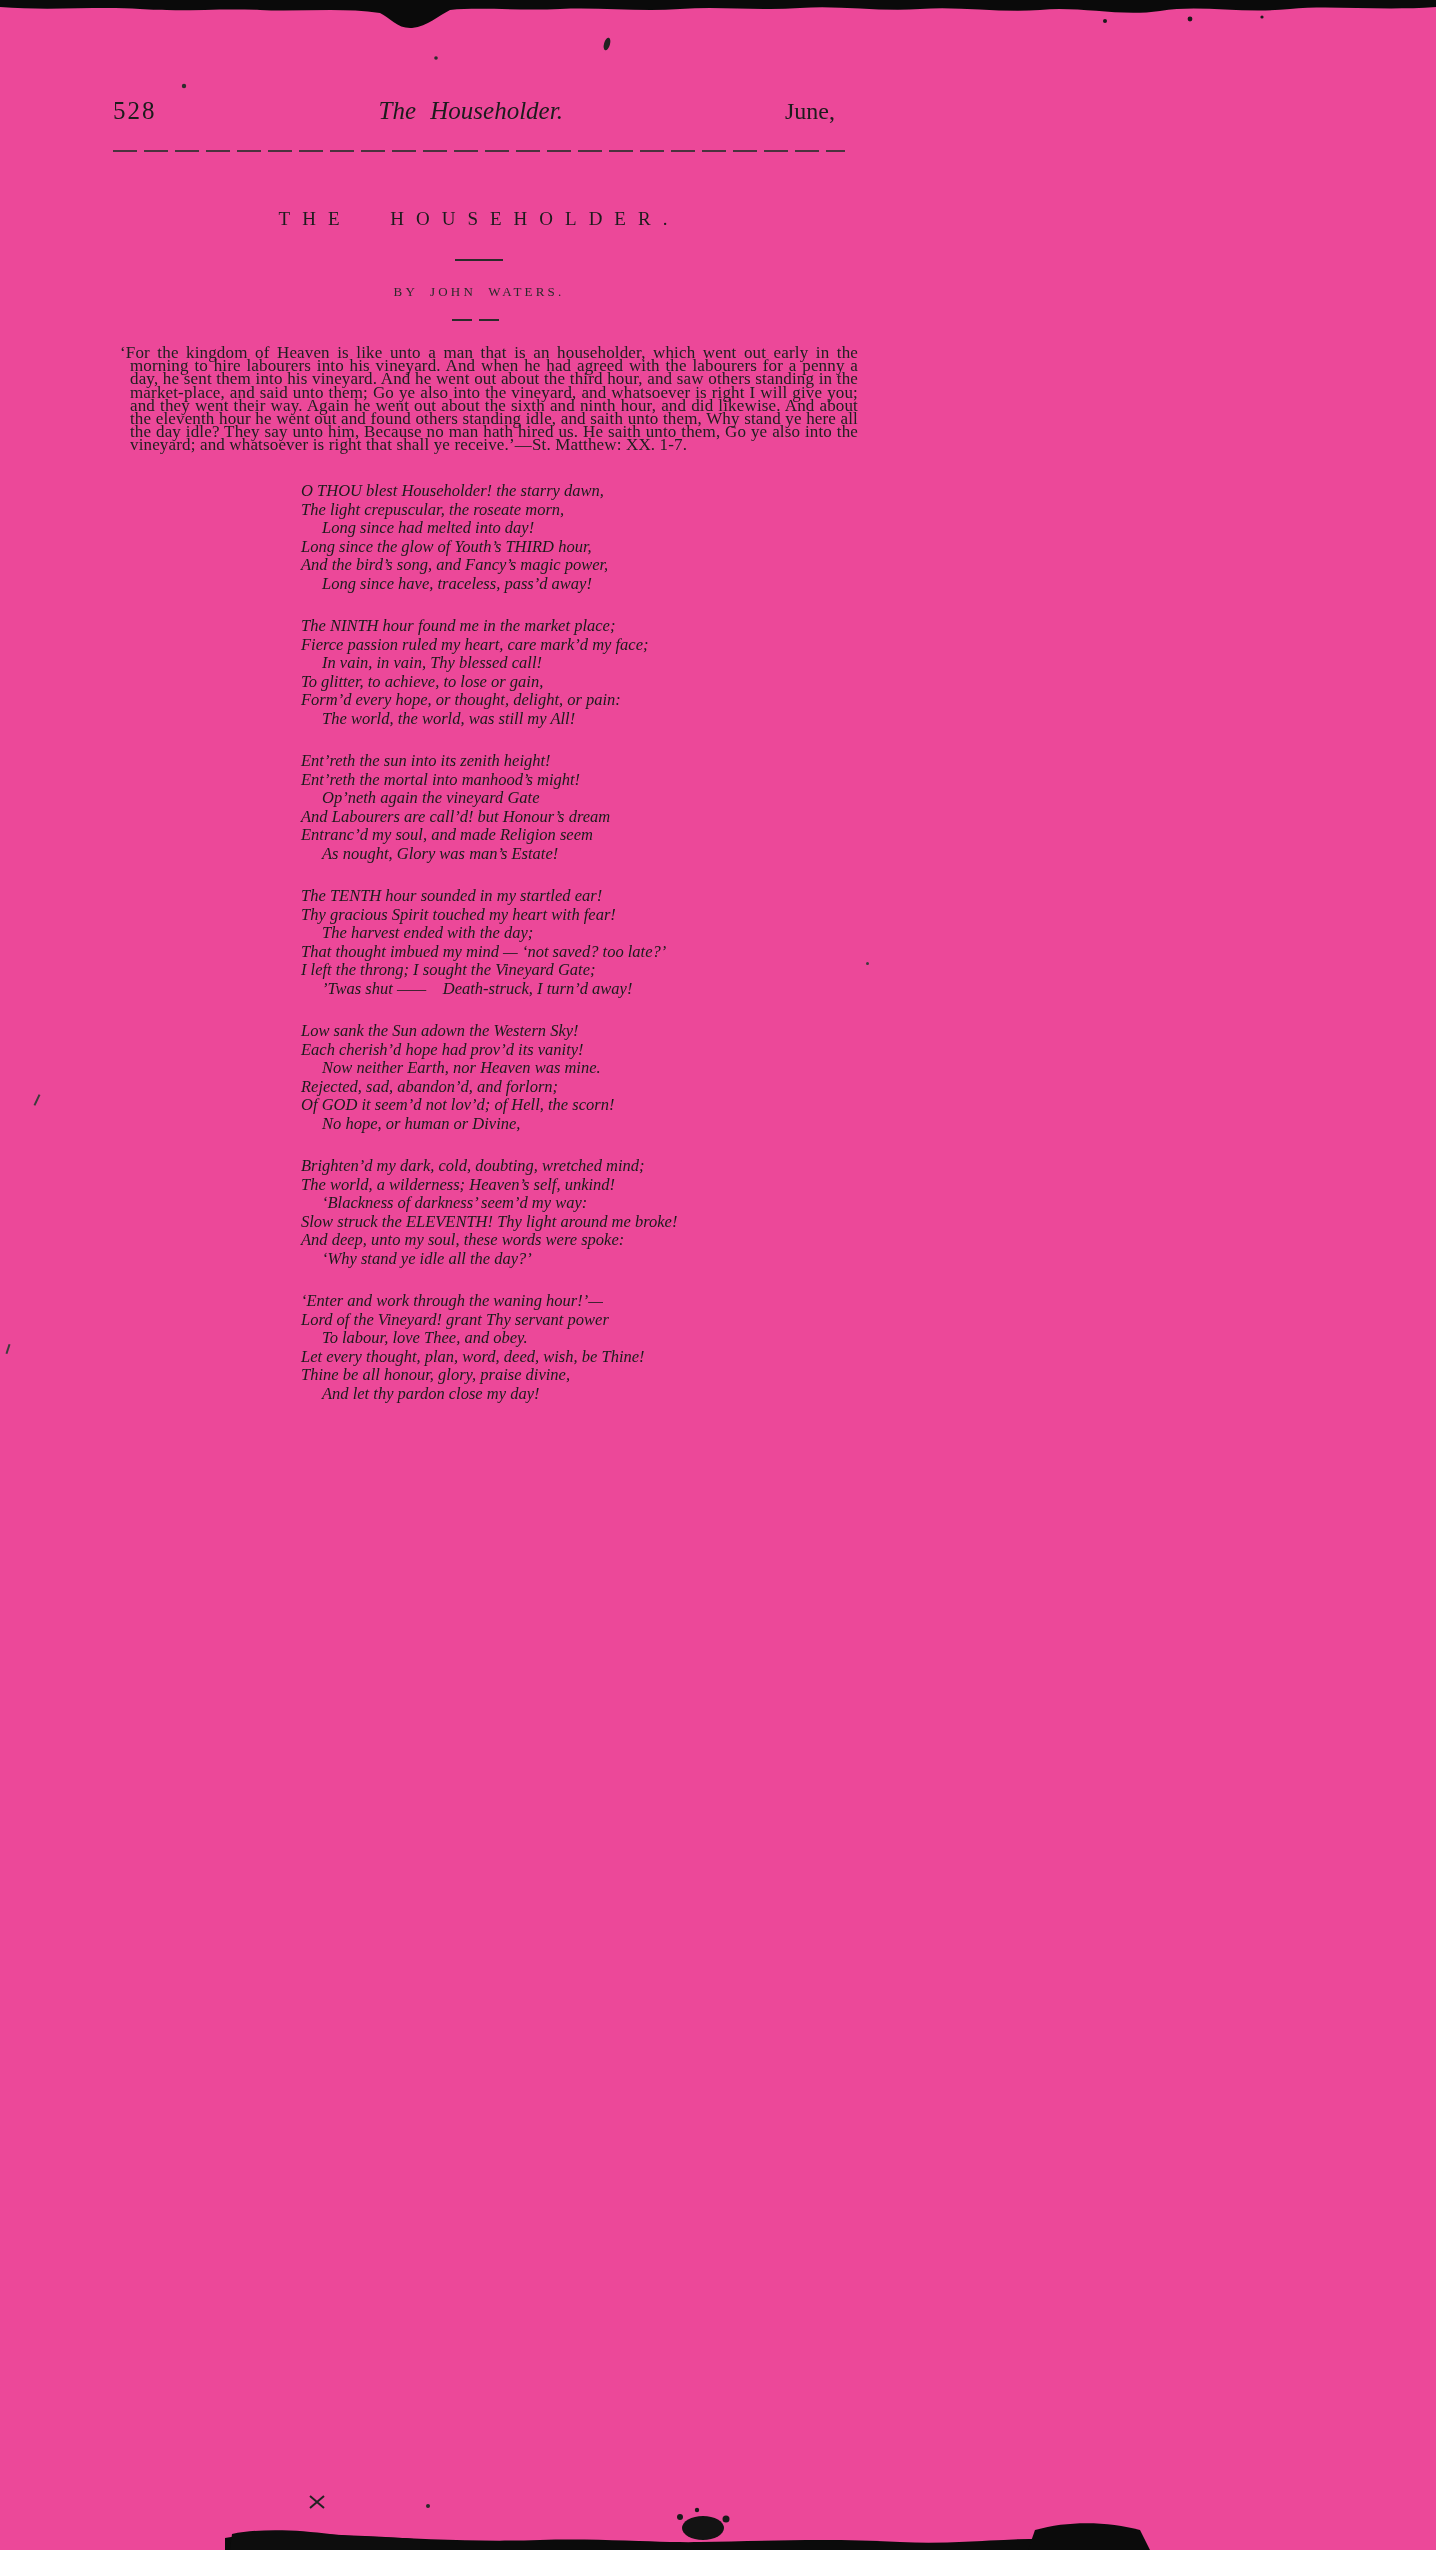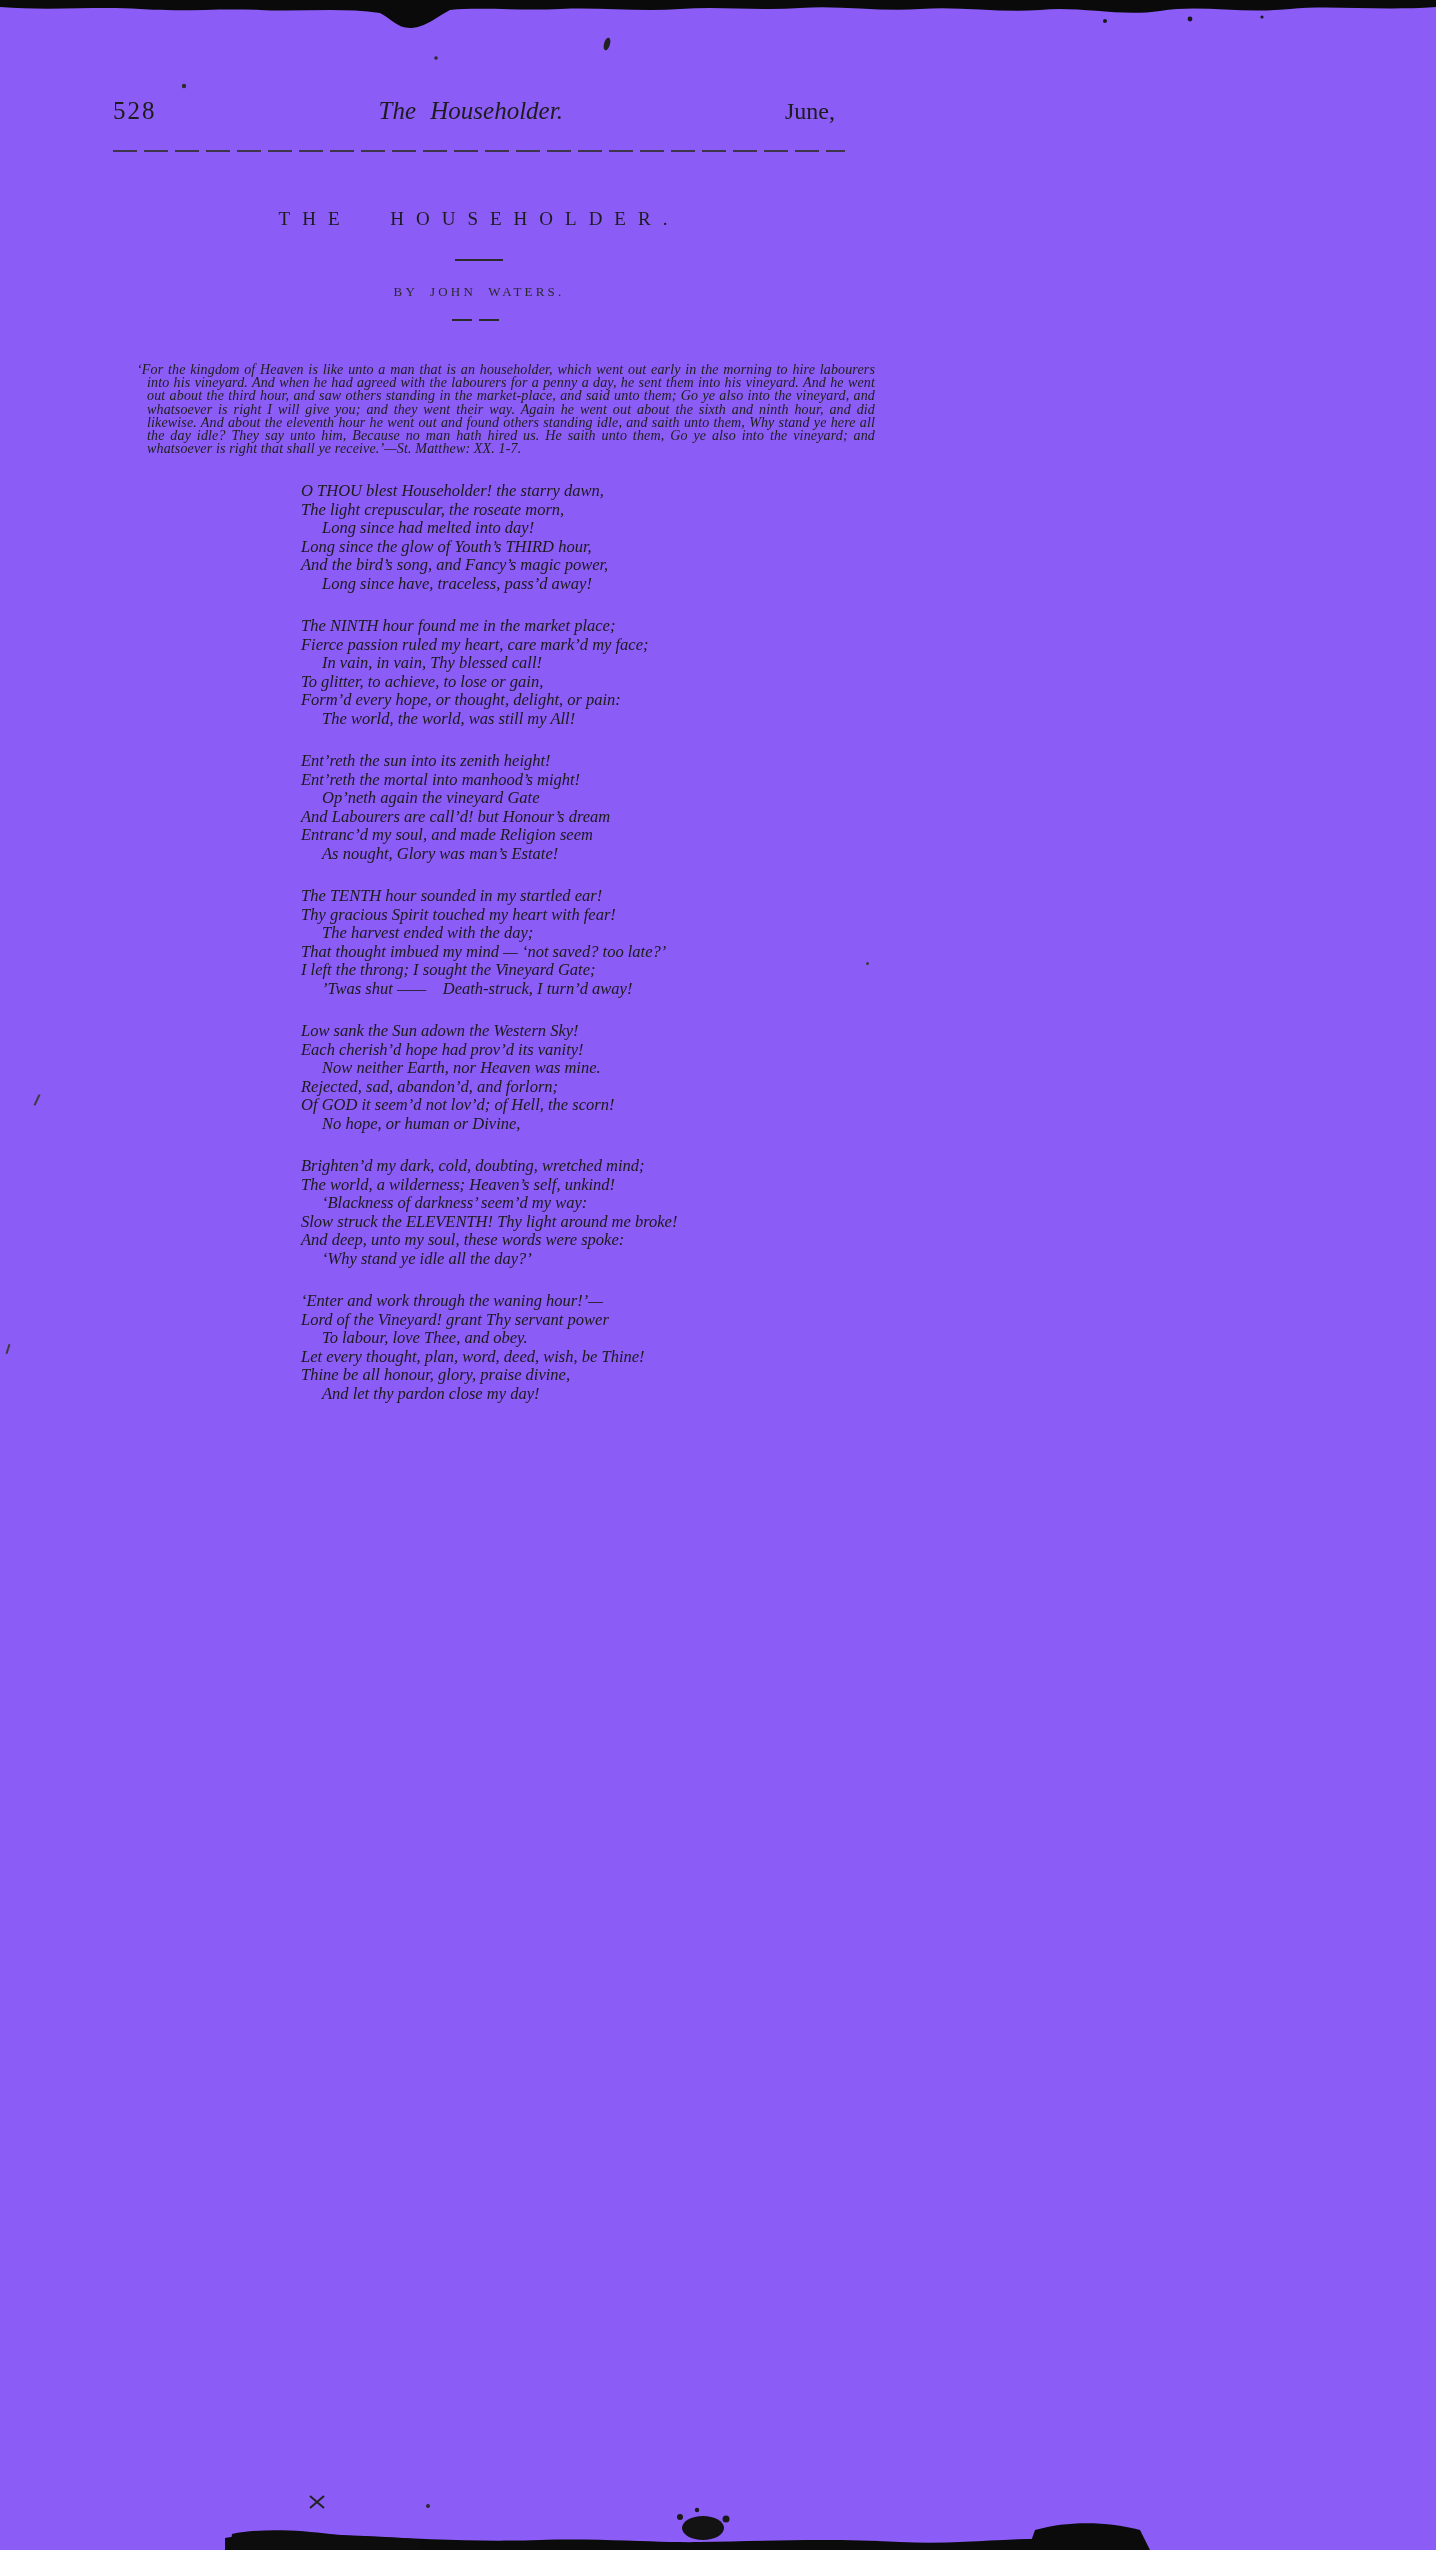--- a/index.html
+++ b/index.html
@@ -1,20 +1,20 @@
 <!DOCTYPE html>
 <html><head>
 <meta charset="utf-8">
 <style>
   html, body { margin: 0; padding: 0; background: #ffffff; }
   .page {
     position: relative;
     width: 1436px;
     height: 2550px;
-    background: #8b5cf6;
+    background: #ec4899;
     font-family: "Liberation Serif", serif;
     color: #1c1c1c;
     overflow: hidden;
   }
 
   
   .running-head {
     position: absolute;
     top: 97px; left: 113px; width: 722px;
     display: flex; justify-content: space-between; align-items: baseline;
@@ -46,27 +46,26 @@
     color: #2a2a2a;
   }
   .byline-rule {
     position: absolute; top: 319px; left: 452px; width: 54px; height: 2px;
     background: repeating-linear-gradient(90deg, #2b2b2b 0 20px, rgba(0,0,0,0) 20px 27px);
   }
 
   
   .epigraph {
     position: absolute; top: 346px; left: 120px; width: 728px;
-    margin: 17px;
-    font-size: 14px; line-height: 13.2px;
+    margin: 0;
+    font-size: 17px; line-height: 13.2px;
     text-align: justify;
     letter-spacing: 0.15px;
     padding-left: 10px; text-indent: -10px;
     color: #202020;
-    font-style: italic;
   }
 
   
   .poem { position: absolute; top: 482px; left: 301px; }
   .stanza { margin: 0 0 24px 0; font-style: italic; }
   .line {
     margin: 0;
     font-size: 16.5px; line-height: 18.5px;
     white-space: pre;
     color: #1b1b1b;

